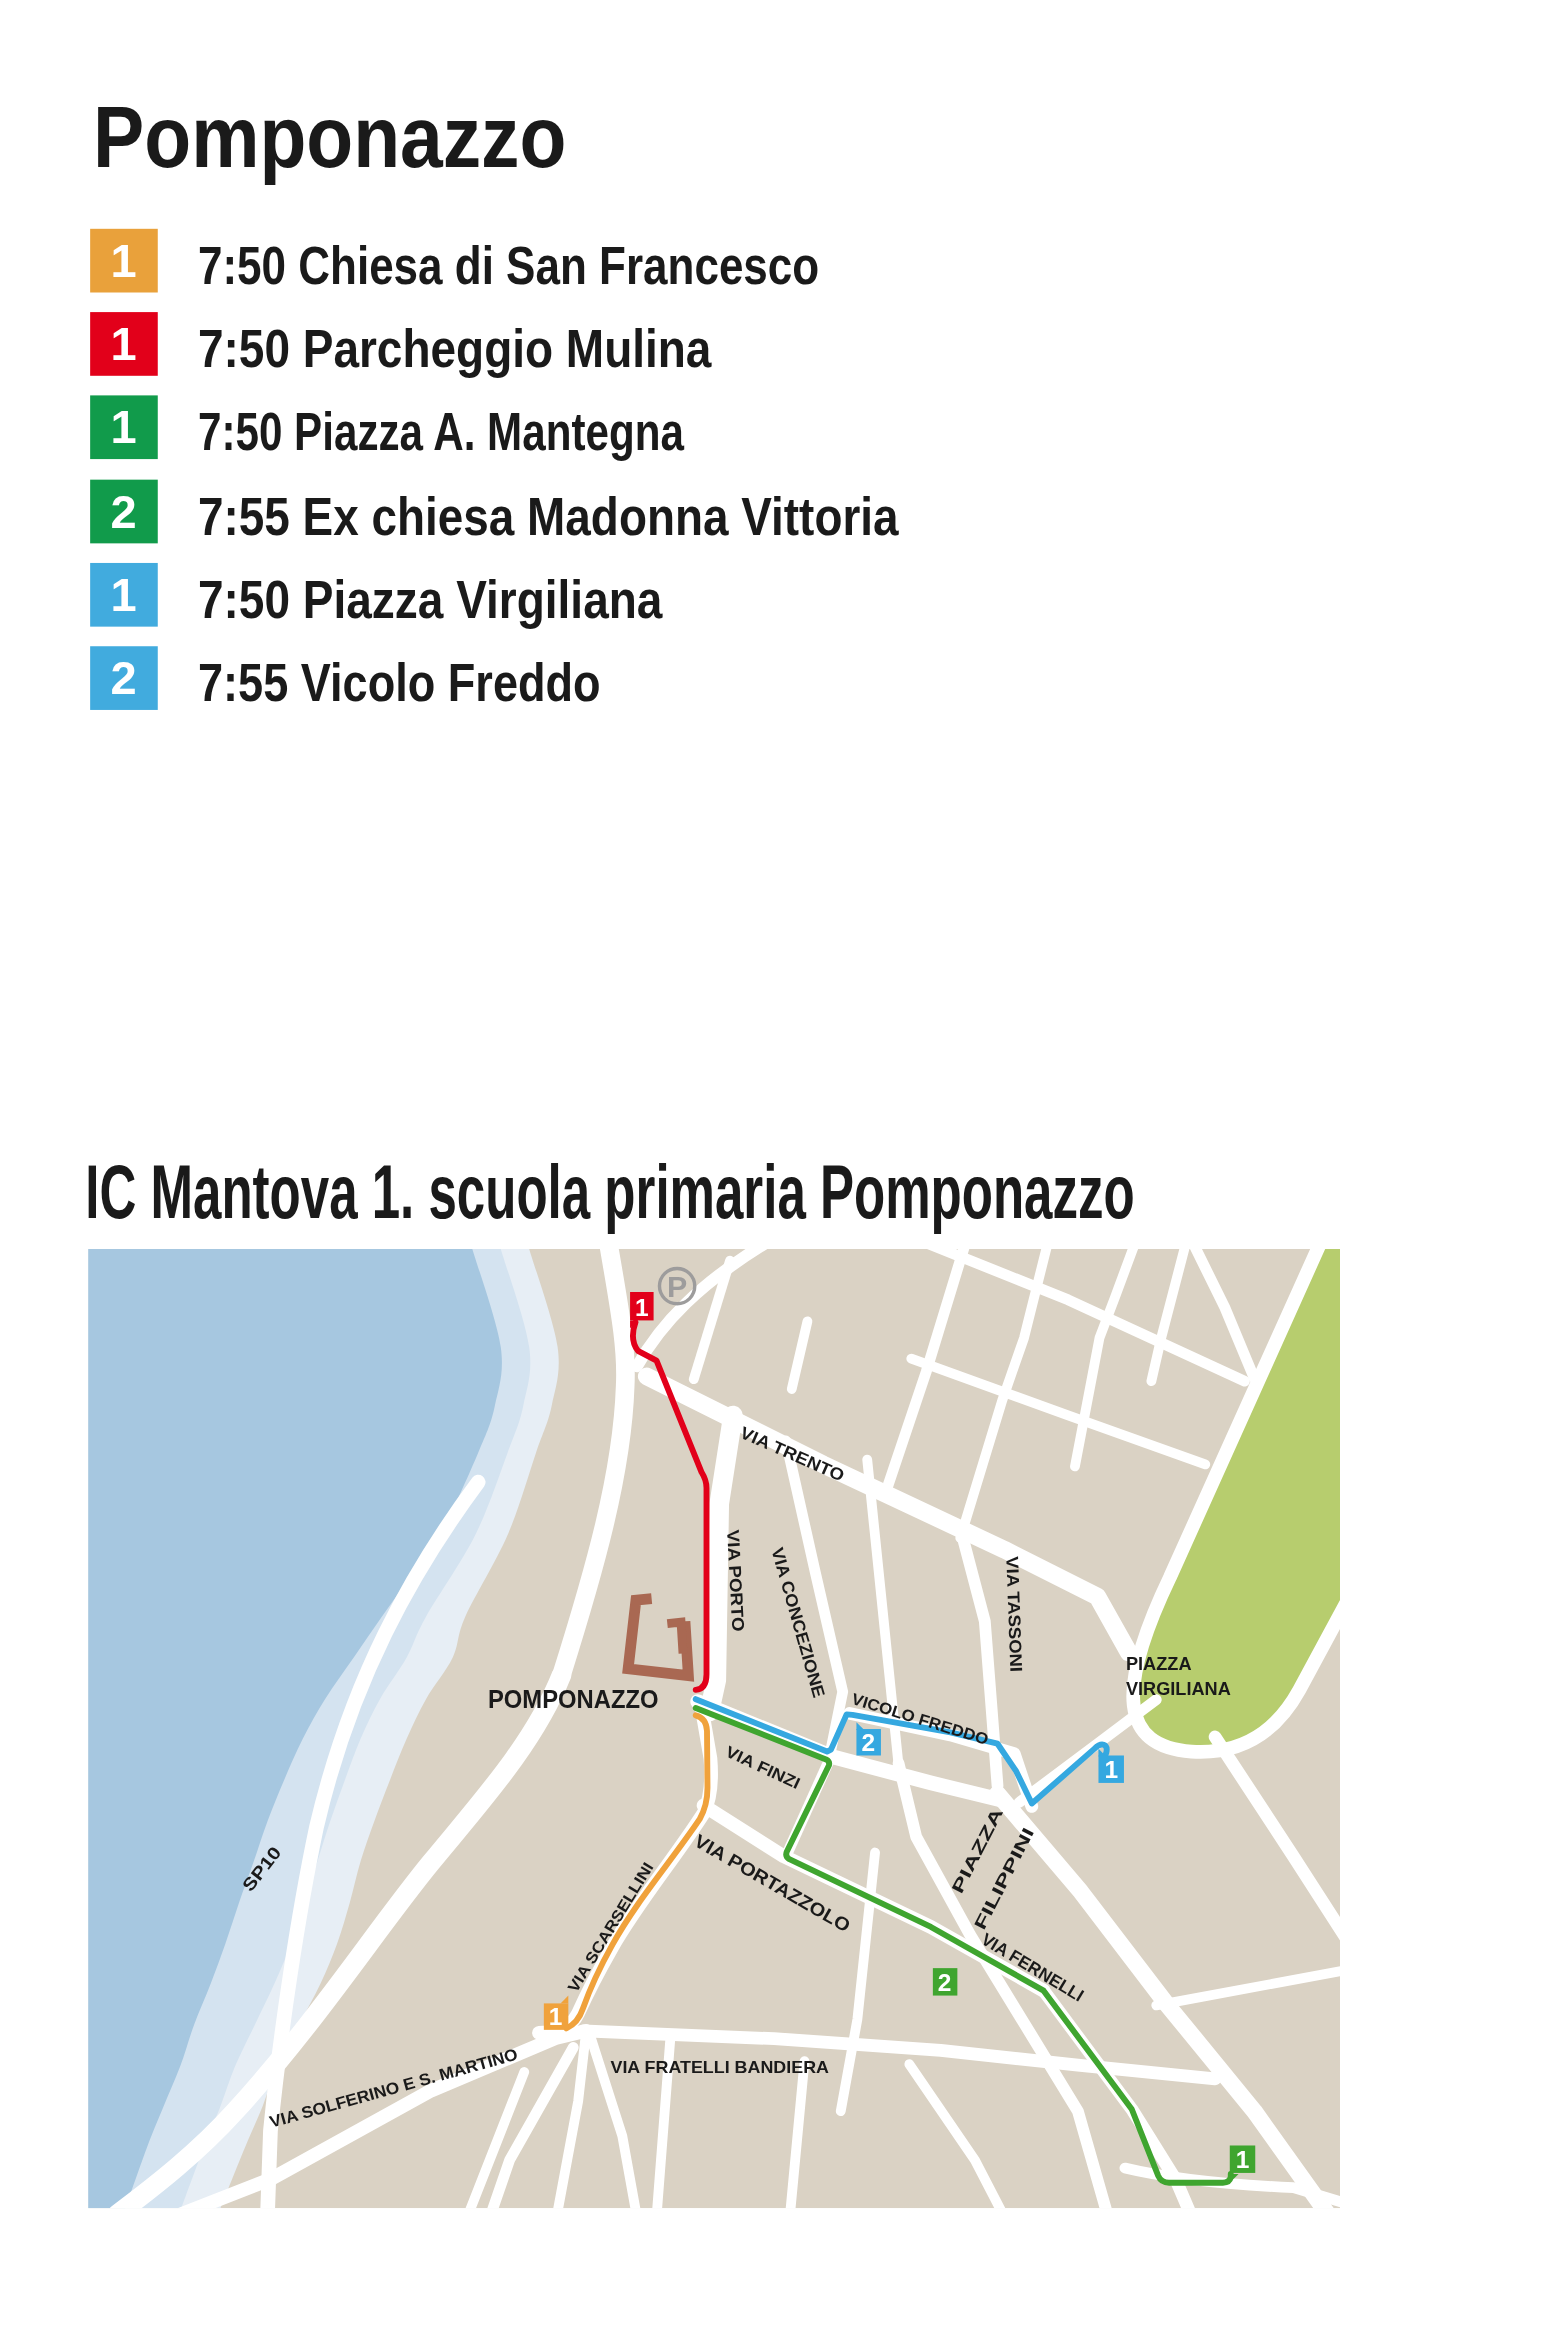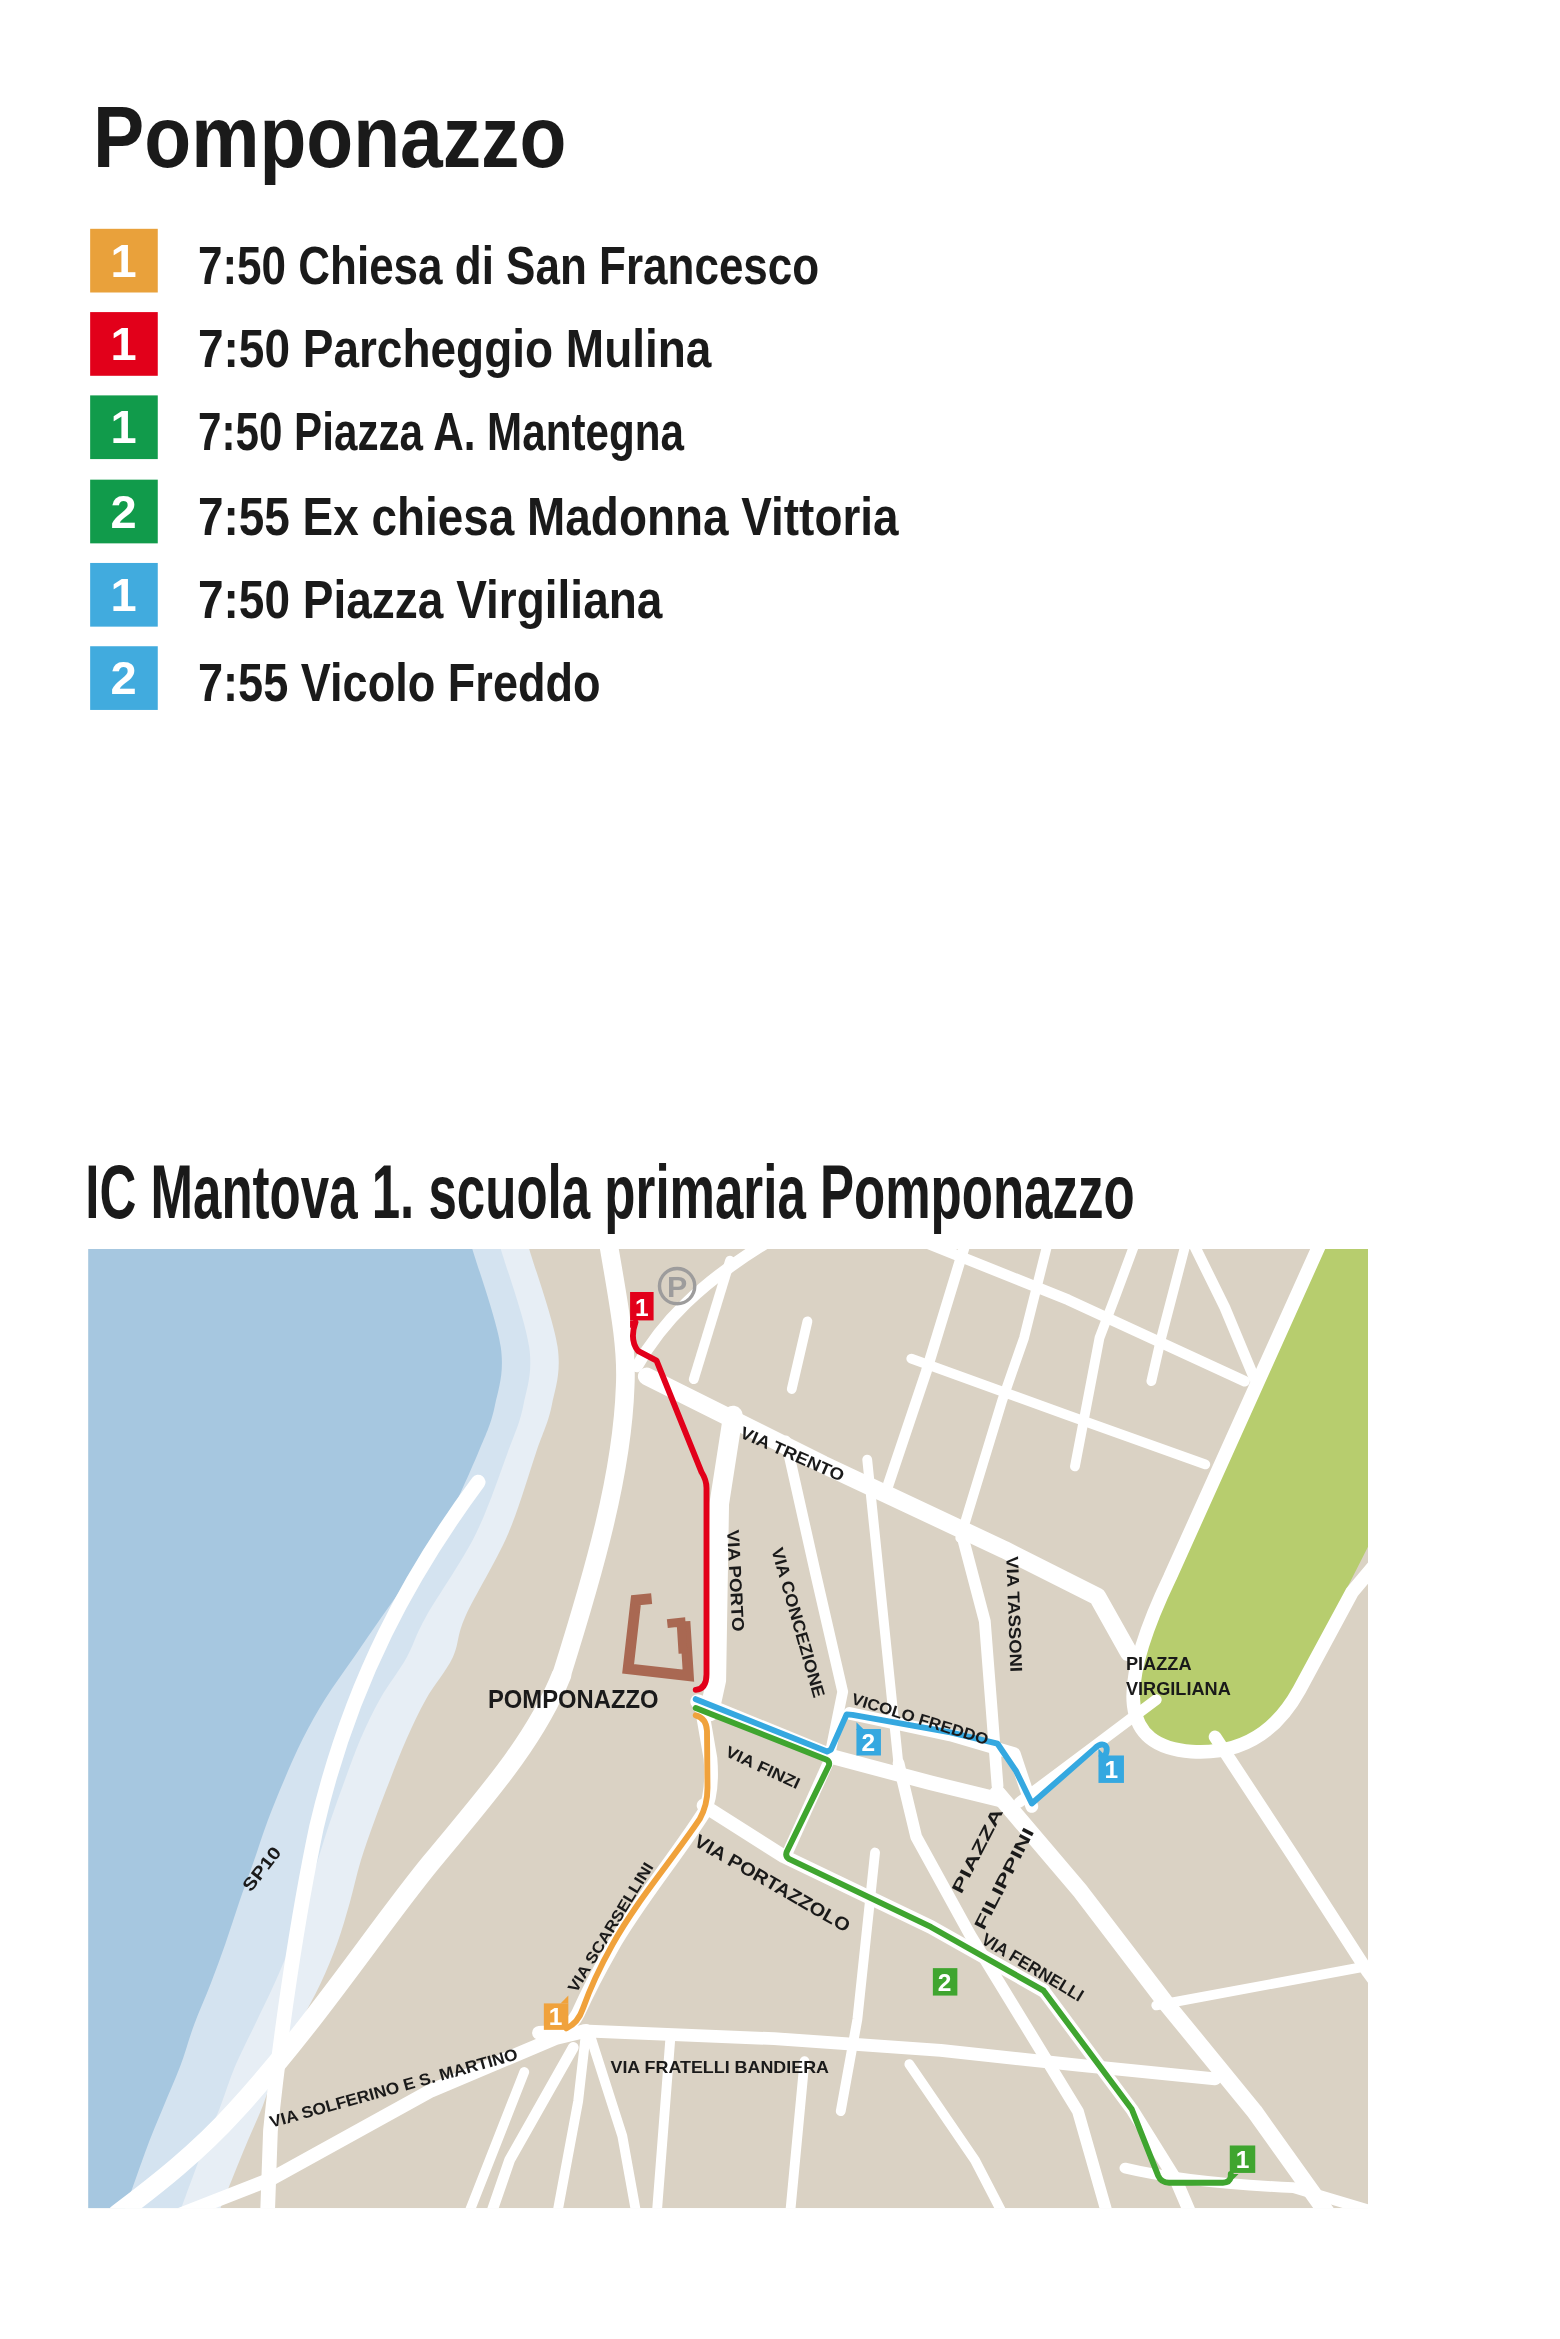--- a/index.html
+++ b/index.html
@@ -1,17 +1,17 @@
 <!DOCTYPE html>
 <html><head>
 <meta charset="utf-8">
 <style>
   html,body{margin:0;padding:0;background:#ffffff;}
   #page{position:relative;width:1340px;height:2340px;background:#ffffff;overflow:hidden;
-        font-family:"Liberation Sans", sans-serif;padding-left:28px;}
+        font-family:"Liberation Sans", sans-serif;}
   svg{position:absolute;top:0;left:0;}
   text{font-family:"Liberation Sans", sans-serif;}
 </style>
 </head>
 <body>
 <div id="page">
 <svg width="1560" height="2340" viewBox="0 0 1592 2387">
 
   <text x="95" y="170" font-size="88" font-weight="bold" fill="#1a1a1a" textLength="483" lengthAdjust="spacingAndGlyphs">Pomponazzo</text>
 

